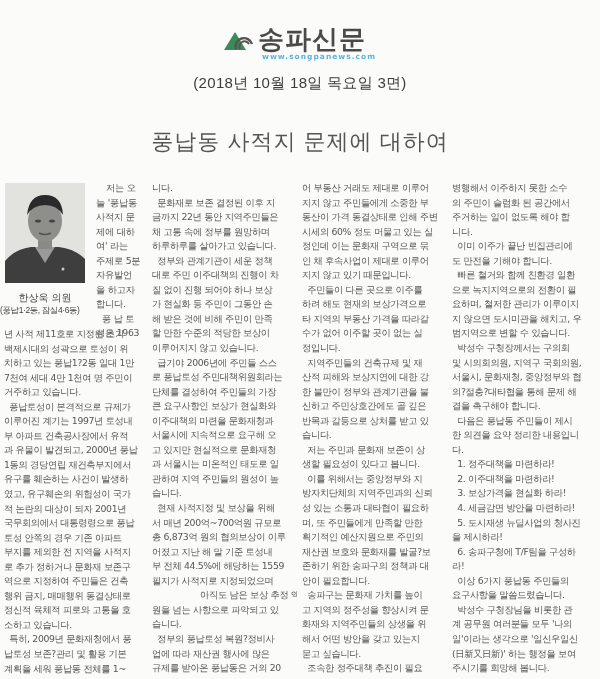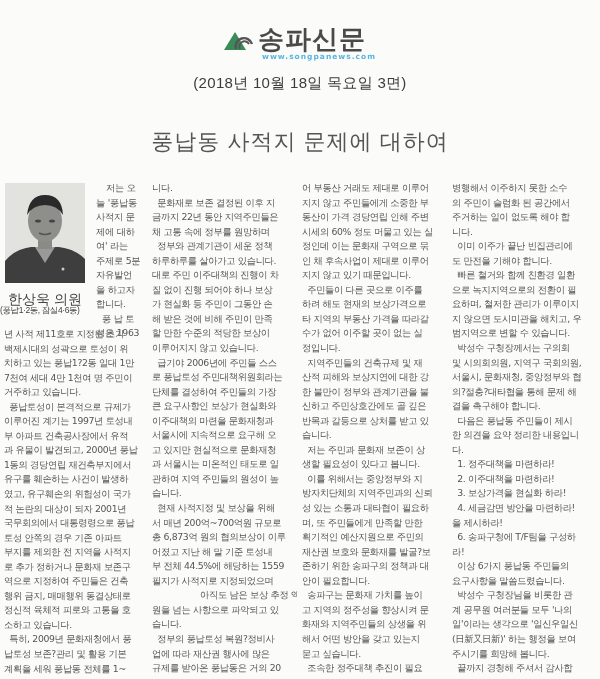--- a/index.html
+++ b/index.html
@@ -10,21 +10,21 @@
   .logo-mark { position: absolute; left: 0; top: 6px; width: 34px; height: 24px; }
   .logo-text { position: absolute; left: 36px; top: 0; font-size: 26px; font-weight: bold; color: #4a4a4a; letter-spacing: 1px; font-family: "DejaVu Sans", sans-serif; }
   .logo-url { position: absolute; left: 40px; top: 30px; font-size: 7.5px; color: #58b4e0; letter-spacing: 1px; font-weight: bold; font-family: "DejaVu Sans", sans-serif; }
 
   .dateline { position: absolute; top: 74px; left: 0; width: 600px; text-align: center; font-size: 15px; color: #3c3c3c; font-family: "Liberation Sans", sans-serif; letter-spacing: 0.3px; }
 
   .headline { position: absolute; top: 127px; left: 0; width: 600px; text-align: center; font-size: 22px; color: #555; font-family: "Liberation Sans", sans-serif; letter-spacing: 1px; }
 
   .photo { position: absolute; left: 5px; top: 183px; width: 80px; height: 100px; background: linear-gradient(180deg,#e9e9e6 0%,#d6d6d2 100%); overflow: hidden; }
   .photo svg { width: 100%; height: 100%; display: block; }
-  .caption-name { position: absolute; left: 0; top: 291px; width: 90px; text-align: center; font-size: 14px; color: #444; font-family: "Liberation Sans", sans-serif; }
+  .caption-name { position: absolute; left: 0; top: 291px; width: 90px; text-align: center; font-size: 10px; color: #444; font-family: "Liberation Sans", sans-serif; }
   .caption-district { position: absolute; left: 0; top: 305px; width: 92px; text-align: left; font-size: 8.5px; color: #444; font-family: "Liberation Sans", sans-serif; letter-spacing: -0.4px; }
 
   .col { position: absolute; font-family: "DejaVu Sans", sans-serif; font-size: 9.3px; line-height: 14.55px; color: #555; text-align: justify; letter-spacing: -0.35px; }
   .col .line { display: block; white-space: nowrap; overflow: hidden; }
   .narrow { position: absolute; left: 96px; top: 181px; width: 50px; font-size: 9.3px; line-height: 14.55px; color: #555; letter-spacing: -0.3px; font-family: "DejaVu Sans", sans-serif; }
   .narrow .line { display: block; white-space: nowrap; }
 
   .c1 { left: 4px; top: 327px; width: 144px; }
   .c2 { left: 152px; top: 181px; width: 145px; }
   .c3 { left: 302px; top: 181px; width: 145px; }
@@ -105,22 +105,22 @@
     <span class="line" style="white-space: pre;">  특히, 2009년 문화재청에서 풍</span>
     <span class="line" style="white-space: pre;">납토성 보존?관리 및 활용 기본</span>
     <span class="line" style="white-space: pre;">계획을 세워 풍납동 전체를 1~</span>
     <span class="line" style="white-space: pre;">6권역으로 나눠 관리 되고 있습</span>
   </div>
 <div class="col c2">
     <span class="line" style="white-space: pre;">니다.</span>
     <span class="line" style="white-space: pre;">  문화재로 보존 결정된 이후 지</span>
     <span class="line" style="white-space: pre;">금까지 22년 동안 지역주민들은</span>
     <span class="line" style="white-space: pre;">채 고통 속에 정부를 원망하며</span>
+    <span class="line" style="white-space: pre;">하루하루를 살아가고 있습니다.</span>
     <span class="line" style="white-space: pre;">  정부와 관계기관이 세운 정책</span>
-    <span class="line" style="white-space: pre;">하루하루를 살아가고 있습니다.</span>
     <span class="line" style="white-space: pre;">대로 주민 이주대책의 진행이 차</span>
     <span class="line" style="white-space: pre;">질 없이 진행 되어야 하나 보상</span>
     <span class="line" style="white-space: pre;">가 현실화 등 주민이 그동안 손</span>
     <span class="line" style="white-space: pre;">해 받은 것에 비해 주민이 만족</span>
     <span class="line" style="white-space: pre;">할 만한 수준의 적당한 보상이</span>
     <span class="line" style="white-space: pre;">이루어지지 않고 있습니다.</span>
     <span class="line" style="white-space: pre;">  급기야 2006년에 주민들 스스</span>
     <span class="line" style="white-space: pre;">로 풍납토성 주민대책위원회라는</span>
     <span class="line" style="white-space: pre;">단체를 결성하여 주민들의 가장</span>
     <span class="line" style="white-space: pre;">큰 요구사항인 보상가 현실화와</span>
@@ -139,21 +139,21 @@
     <span class="line" style="white-space: pre; margin-left: 48px;">아직도 남은 보상 추정 액이 1조</span>
     <span class="line" style="white-space: pre;">원을 넘는 사항으로 파악되고 있</span>
     <span class="line" style="white-space: pre;">습니다.</span>
     <span class="line" style="white-space: pre;">  정부의 풍납토성 복원?정비사</span>
     <span class="line" style="white-space: pre;">업에 따라 재산권 행사에 많은</span>
     <span class="line" style="white-space: pre;">규제를 받아온 풍납동은 거의 20</span>
   </div>
 <div class="col c3">
     <span class="line" style="white-space: pre;">어 부동산 거래도 제대로 이루어</span>
     <span class="line" style="white-space: pre;">지지 않고 주민들에게 소중한 부</span>
-    <span class="line" style="white-space: pre;">동산이 가격 경당연립 인해 주변</span>
+    <span class="line" style="white-space: pre;">동산이 가격 동결상태로 인해 주변</span>
     <span class="line" style="white-space: pre;">시세의 60% 정도 머물고 있는 실</span>
     <span class="line" style="white-space: pre;">정인데 이는 문화재 구역으로 묶</span>
     <span class="line" style="white-space: pre;">인 채 후속사업이 제대로 이루어</span>
     <span class="line" style="white-space: pre;">지지 않고 있기 때문입니다.</span>
     <span class="line" style="white-space: pre;">  주민들이 다른 곳으로 이주를</span>
     <span class="line" style="white-space: pre;">하려 해도 현재의 보상가격으로</span>
     <span class="line" style="white-space: pre;">타 지역의 부동산 가격을 따라갈</span>
     <span class="line" style="white-space: pre;">수가 없어 이주할 곳이 없는 실</span>
     <span class="line" style="white-space: pre;">정입니다.</span>
     <span class="line" style="white-space: pre;">  지역주민들의 건축규제 및 재</span>
@@ -197,20 +197,21 @@
     <span class="line" style="white-space: pre;">서울시, 문화재청, 중앙정부와 협</span>
     <span class="line" style="white-space: pre;">의?절충?대타협을 통해 문제 해</span>
     <span class="line" style="white-space: pre;">결을 촉구해야 합니다.</span>
     <span class="line" style="white-space: pre;">  다음은 풍납동 주민들이 제시</span>
     <span class="line" style="white-space: pre;">한 의견을 요약 정리한 내용입니</span>
     <span class="line" style="white-space: pre;">다.</span>
     <span class="line" style="white-space: pre;">  1. 정주대책을 마련하라!</span>
     <span class="line" style="white-space: pre;">  2. 이주대책을 마련하라!</span>
     <span class="line" style="white-space: pre;">  3. 보상가격을 현실화 하라!</span>
     <span class="line" style="white-space: pre;">  4. 세금감면 방안을 마련하라!</span>
+    <span class="line" style="white-space: pre;">  5. 도시재생 뉴딜사업의 청사진</span>
     <span class="line" style="white-space: pre;">을 제시하라!</span>
     <span class="line" style="white-space: pre;">  6. 송파구청에 T/F팀을 구성하</span>
     <span class="line" style="white-space: pre;">라!</span>
     <span class="line" style="white-space: pre;">  이상 6가지 풍납동 주민들의</span>
     <span class="line" style="white-space: pre;">요구사항을 말씀드렸습니다.</span>
     <span class="line" style="white-space: pre;">  박성수 구청장님을 비롯한 관</span>
     <span class="line" style="white-space: pre;">계 공무원 여러분들 모두 '나의</span>
     <span class="line" style="white-space: pre;">일'이라는 생각으로 '일신우일신</span>
     <span class="line" style="white-space: pre;">(日新又日新)' 하는 행정을 보여</span>
     <span class="line" style="white-space: pre;">주시기를 희망해 봅니다.</span>

